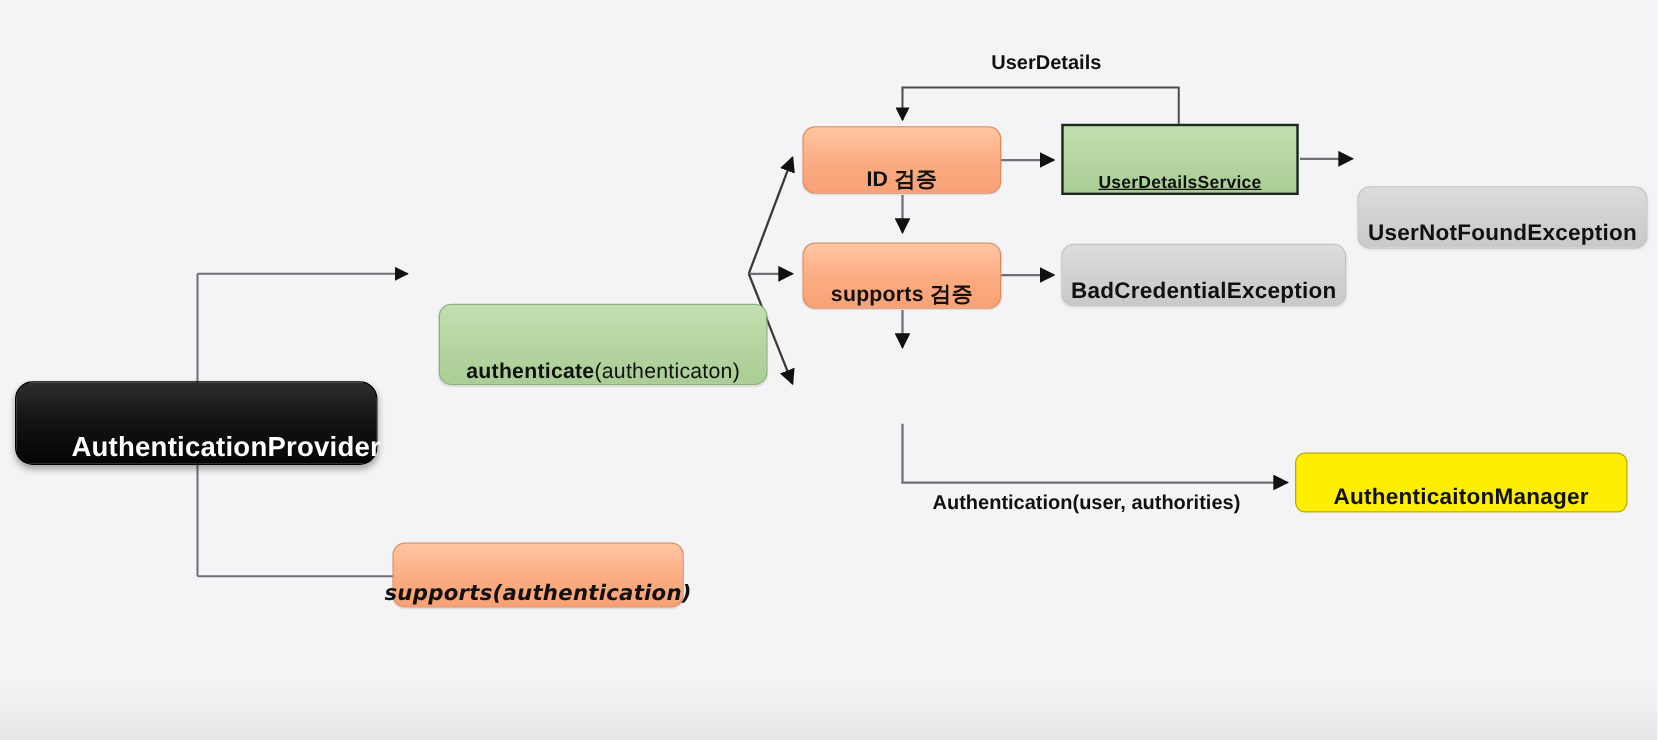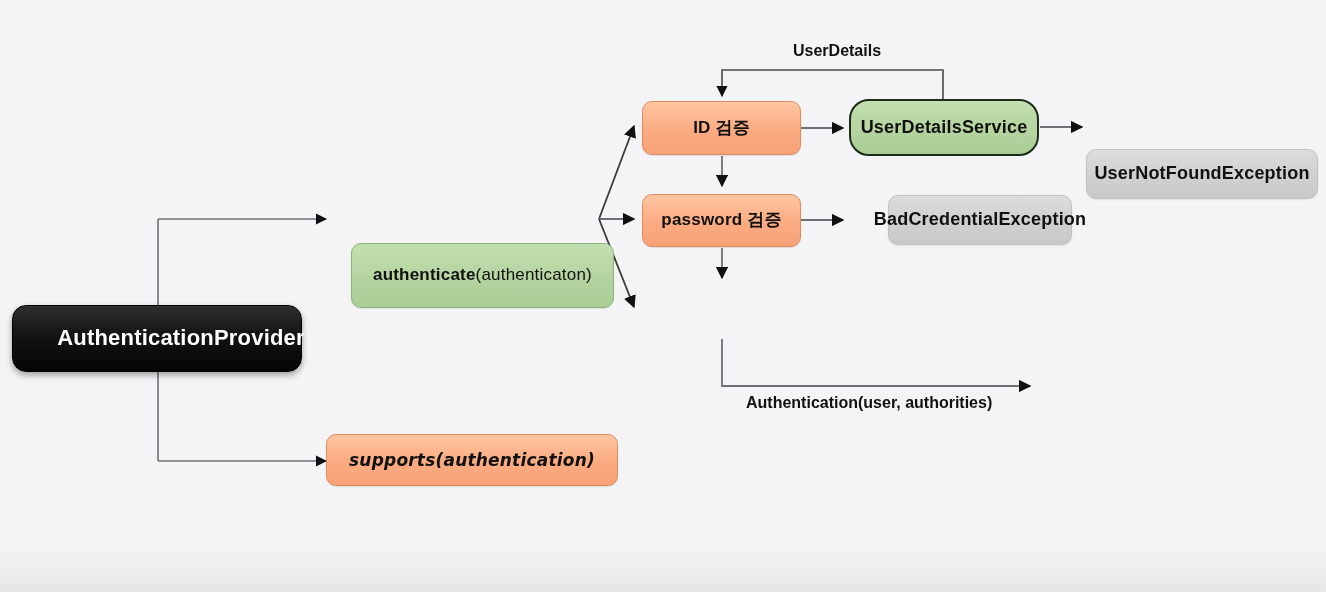--- a/index.html
+++ b/index.html
@@ -18,21 +18,21 @@
   #edges {
     position: absolute;
     left: 0; top: 0;
     width: 1326px;
     height: 592px;
     pointer-events: none;
   }
   .node {
     position: absolute;
     display: flex;
-    align-items: center;
+    align-items: flex-end;
     justify-content: center;
     text-align: center;
     box-sizing: border-box;
     border-radius: 10px;
     font-weight: bold;
     letter-spacing: 0.2px;
     line-height: 1.2;
   }
   .node-orange {
     background: linear-gradient(180deg, #ffc6a2 0%, #fbab81 55%, #f8a177 100%);
@@ -45,22 +45,23 @@
     background: linear-gradient(180deg, #c3dfb0 0%, #b3d39e 60%, #aacd95 100%);
     border: 1px solid #8bb27a;
     color: #111111;
     font-size: 17px;
     box-shadow: 0 1px 1px rgba(0,0,0,0.10);
   }
   .node-green-dark {
     background: linear-gradient(180deg, #c3dfb0 0%, #b3d39e 60%, #aacd95 100%);
     border: 2.5px solid #1d2b1a;
     color: #111111;
-    font-size: 18px;
-    border-radius: 20px;
+    font-size: 14px;
+    border-radius: 0;
+    text-decoration: underline;
   }
   .node-grey {
     background: linear-gradient(180deg, #dcdcdc 0%, #d0d0d0 55%, #c9c9c9 100%);
     border: 1px solid #c2c2c2;
     color: #111111;
     font-size: 18px;
     box-shadow: 0 1px 2px rgba(0,0,0,0.08);
   }
   .node-yellow {
     background: #ffee00;
@@ -160,43 +161,46 @@
   <div class="node node-black" style="left:12px; top:305px; width:290px; height:67px;padding-left:48px;">
     <span>AuthenticationProvider</span>
   </div>
 
   <div class="node node-green" style="left:351px; top:195px; width:263px; height:65px;margin-top:48px;">
     <span>
       <span class="bold">authenticate</span><span class="regular">(authenticaton)</span>
     </span>
   </div>
 
-  <div class="node node-orange hand" style="left:326px; top:434px; width:292px; height:52px;">
+  <div class="node node-orange hand" style="left:314px; top:434px; width:233px; height:52px;">
     <span>supports(authentication)</span>
   </div>
 
   <div class="node node-orange" style="left:642px; top:101px; width:159px; height:54px;">
     <span>ID 검증</span>
   </div>
 
   <div class="node node-orange" style="left:642px; top:194px; width:159px; height:53px;">
-    <span>password 검증</span>
+    <span>supports 검증</span>
   </div>
 
 
   <div class="node node-green-dark" style="left:849px; top:99px; width:190px; height:57px;">
     <span>UserDetailsService</span>
   </div>
 
   <div class="node node-grey" style="left:1086px; top:103px; width:232px; height:50px;margin-top:46px;">
     <span>UserNotFoundException</span>
   </div>
 
-  <div class="node node-grey" style="left:888px; top:195px; width:184px; height:50px;">
+  <div class="node node-grey" style="left:849px; top:195px; width:228px; height:50px;">
     <span>BadCredentialException</span>
   </div>
 
+  <div class="node node-yellow" style="left:1036px; top:362px; width:266px; height:48px;">
+    <span>AuthenticaitonManager</span>
+  </div>
 
   <div class="edge-label" style="left:793px; top:42px;">UserDetails</div>
 
   <div class="edge-label" style="left:746px; top:394px;">Authentication(user, authorities)</div>
 
 </div>
 
 </body></html>

